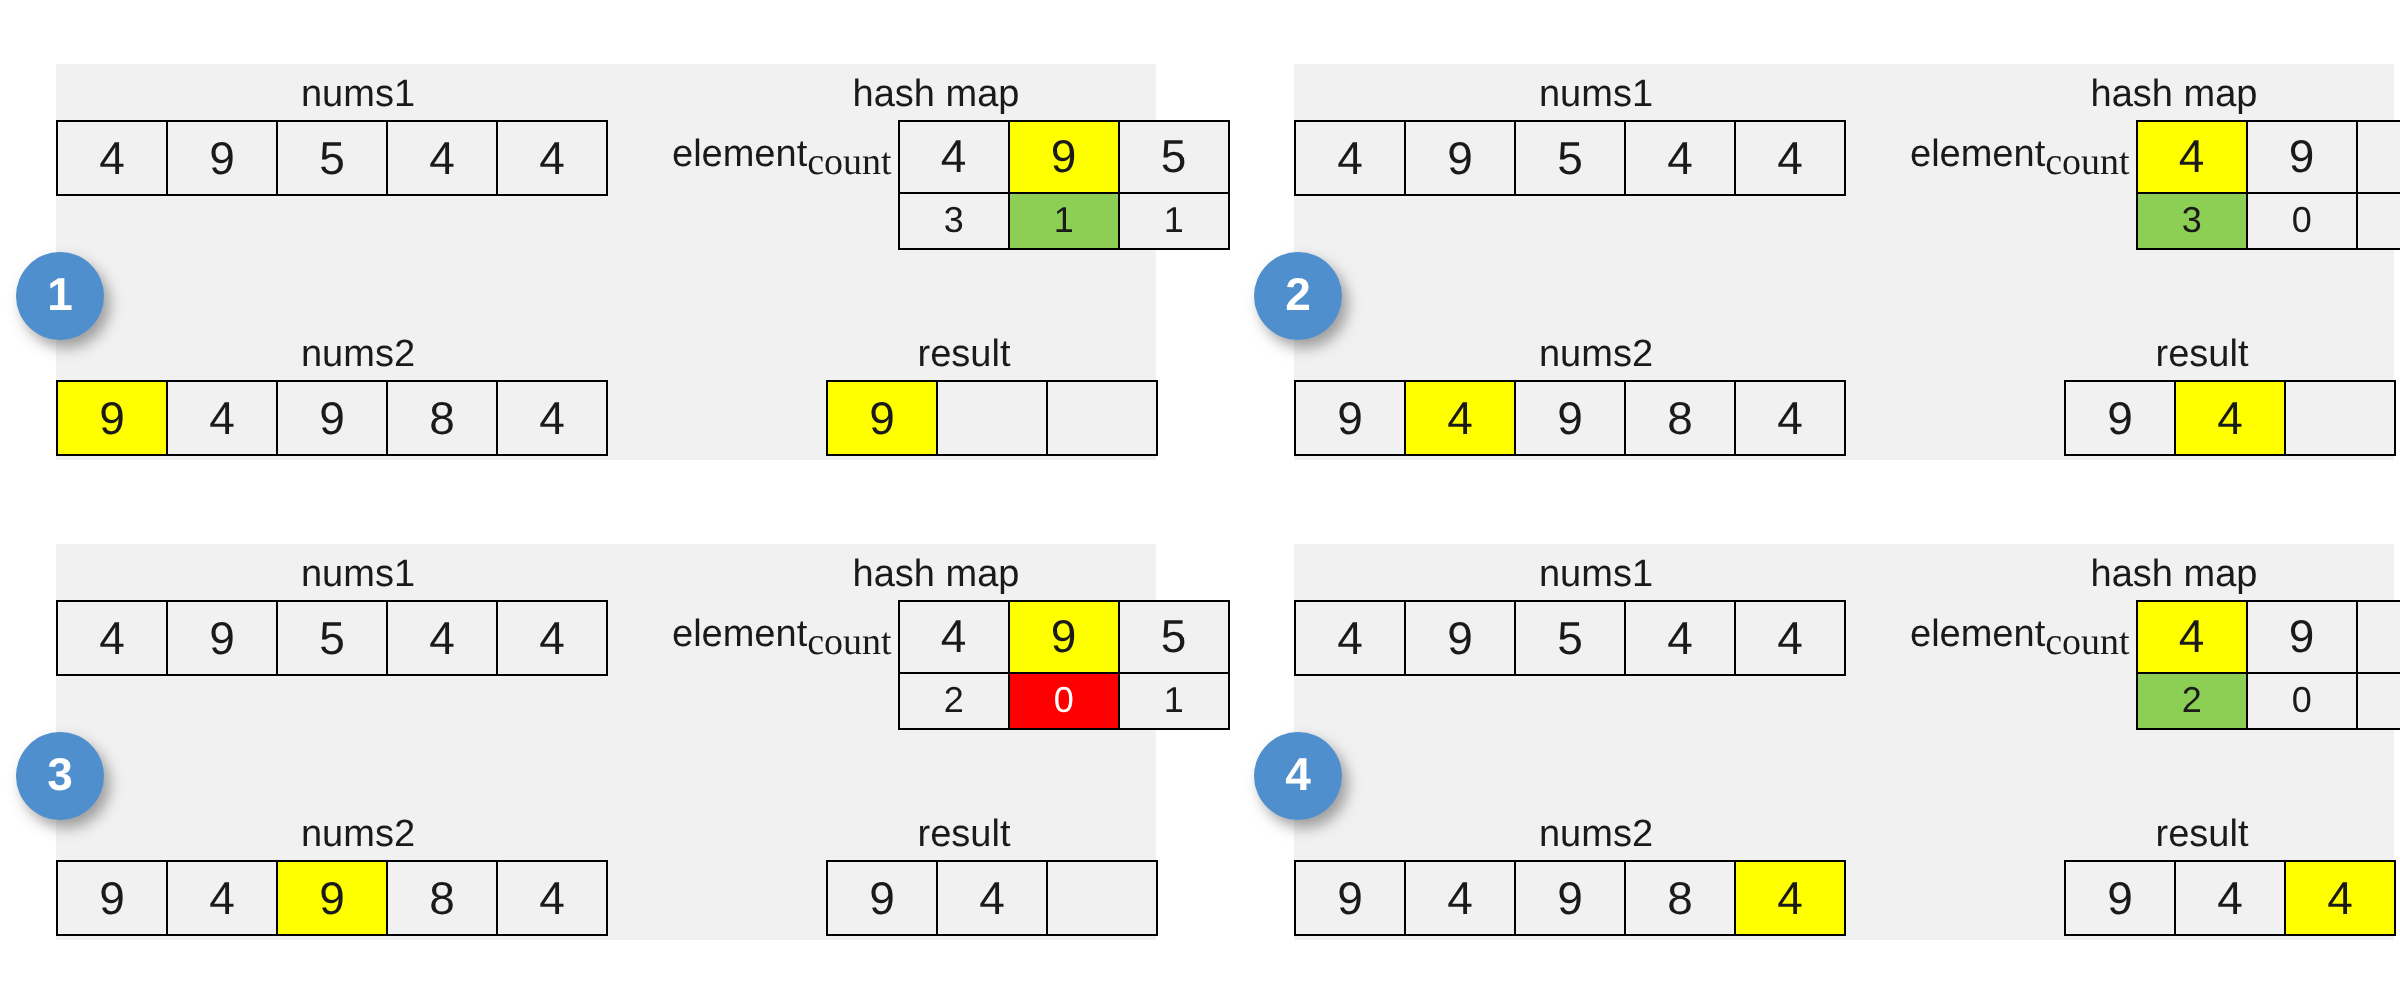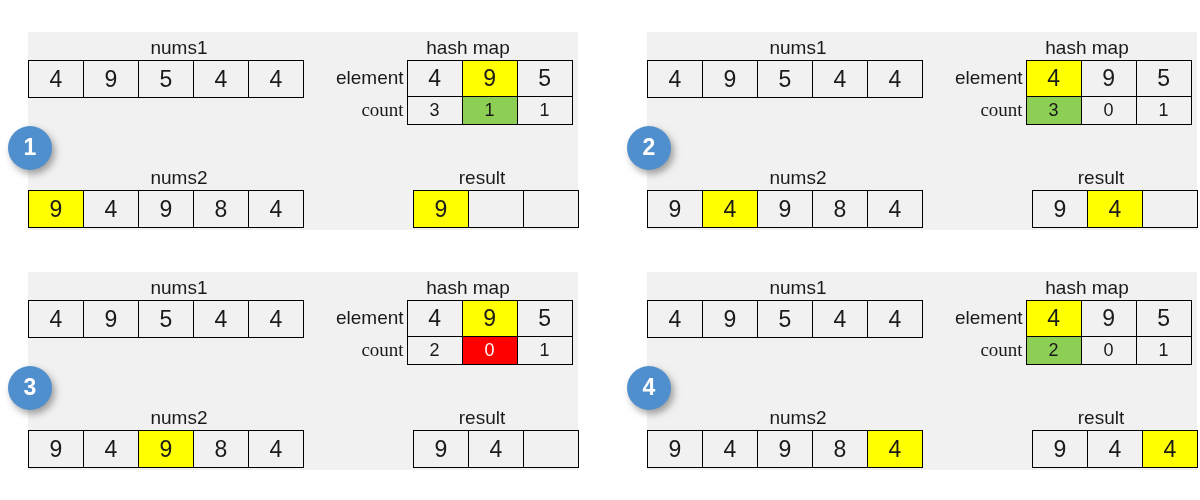--- a/index.html
+++ b/index.html
@@ -87,21 +87,21 @@
     color: #1a1a1a;
     background: #f1f1f1;
   }
   .arr .cell.hl  { background: #ffff00; }
   .arr .cell.empty { background: #f1f1f1; }
 
   
   .hm-wrap { display: flex; align-items: flex-start; }
   .hm-labels {
     display: flex;
-    flex-direction: column;
+    flex-direction: row;
     align-items: flex-end;
     padding-right: 3px;
   }
   .hm-labels .lab {
     font-size: 19px;
     color: #1a1a1a;
     white-space: nowrap;
     display: flex;
     align-items: center;
     justify-content: flex-end;

